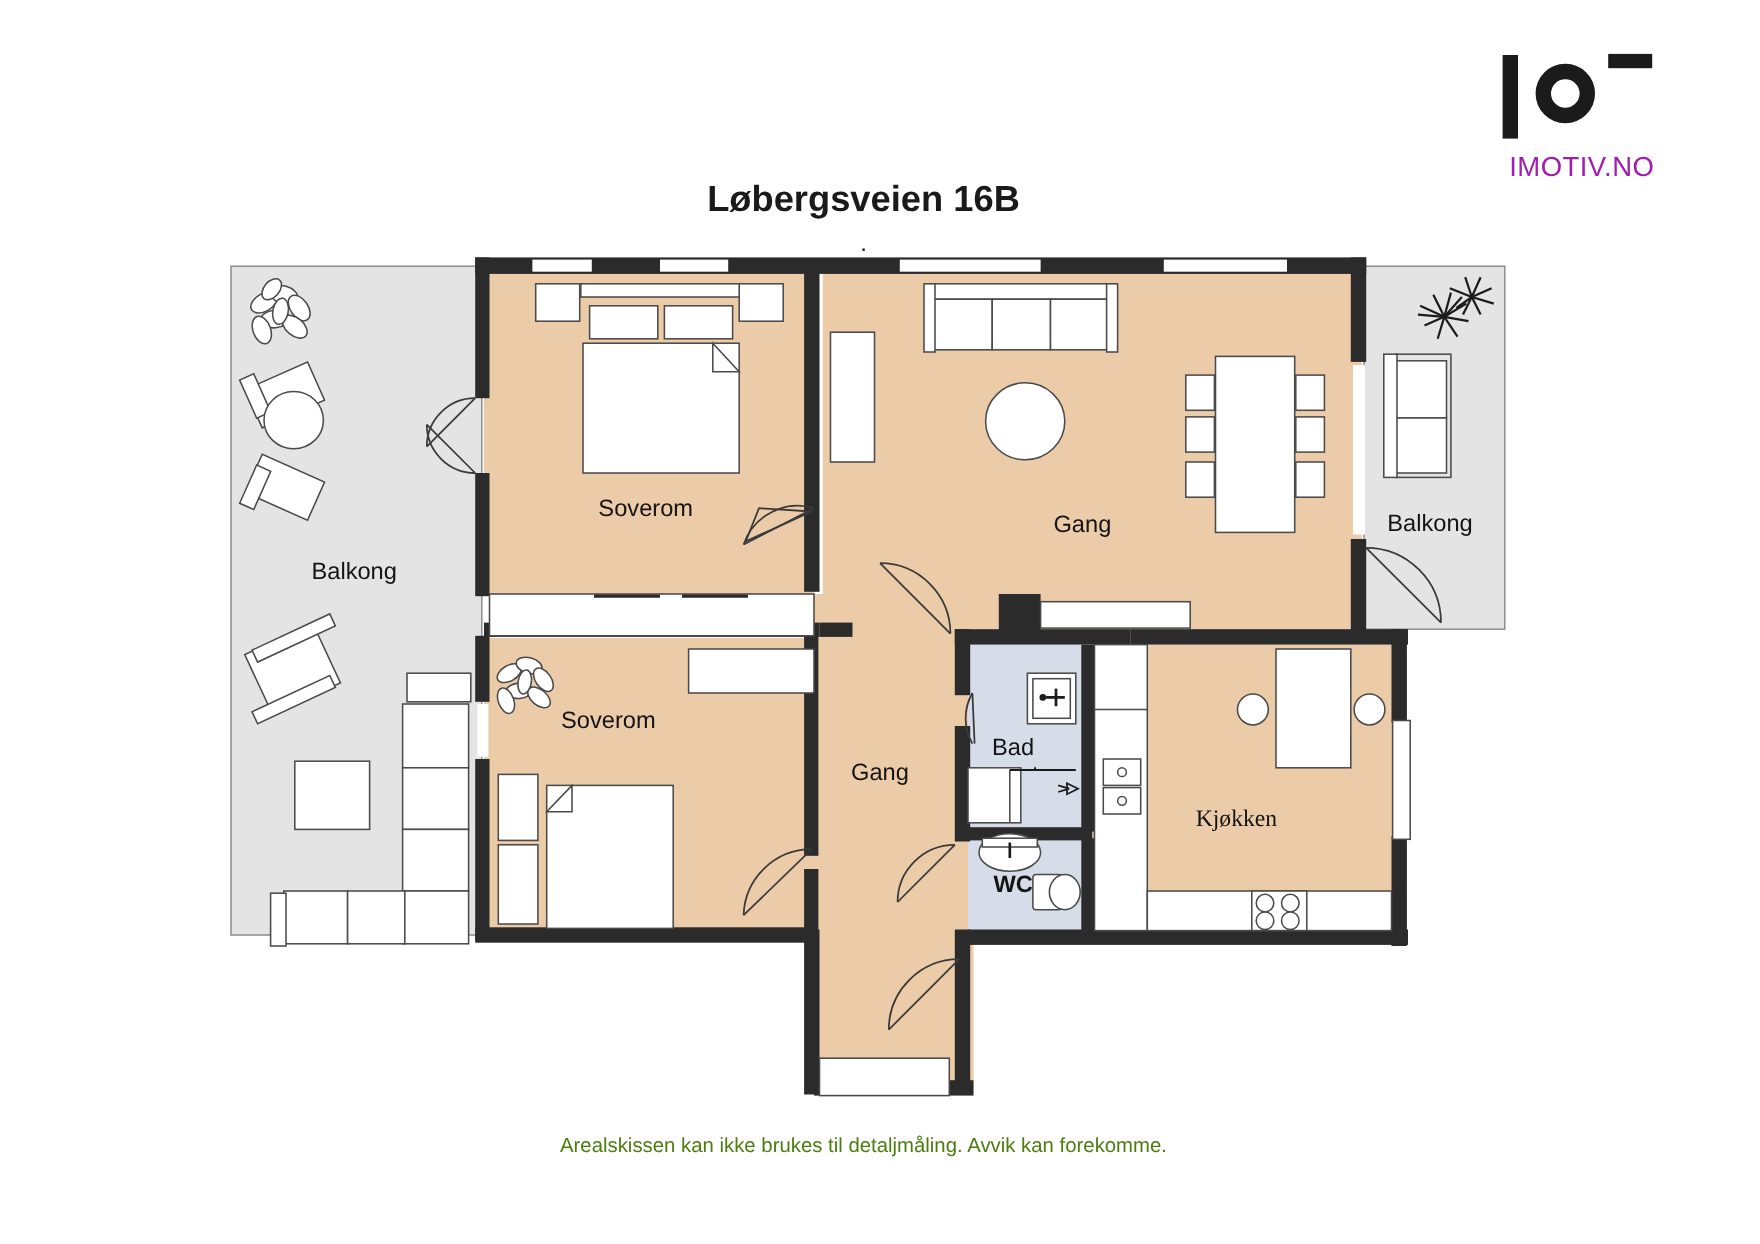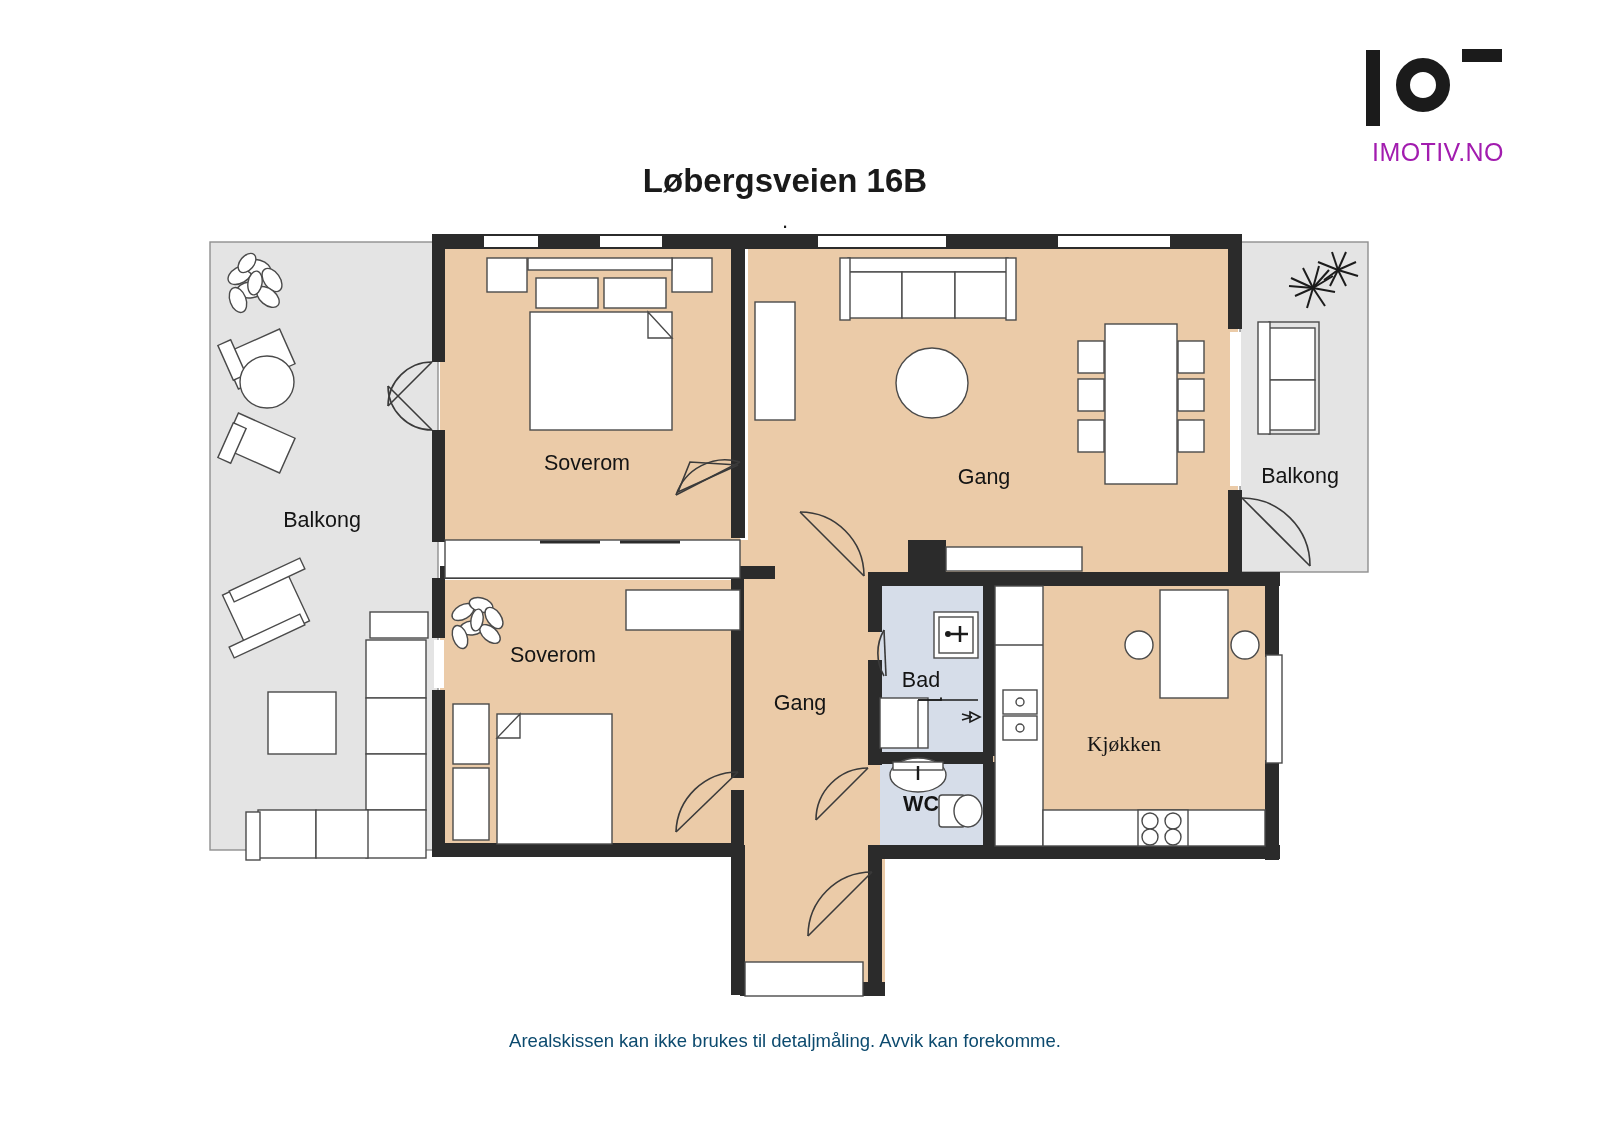--- a/index.html
+++ b/index.html
@@ -86,21 +86,21 @@
   }
 
   
   #plan-footer {
     position: absolute;
     top: 1030px;
     left: 0;
     width: 1570px;
     text-align: center;
     font-size: 18.5px;
-    color: #0c4a6e;
+    color: #4d7c0f;
   }
 
   
   #plan-canvas {
     position: absolute;
     left: 0;
     top: 0;
     width: 1600px;
     height: 1131px;
   }

